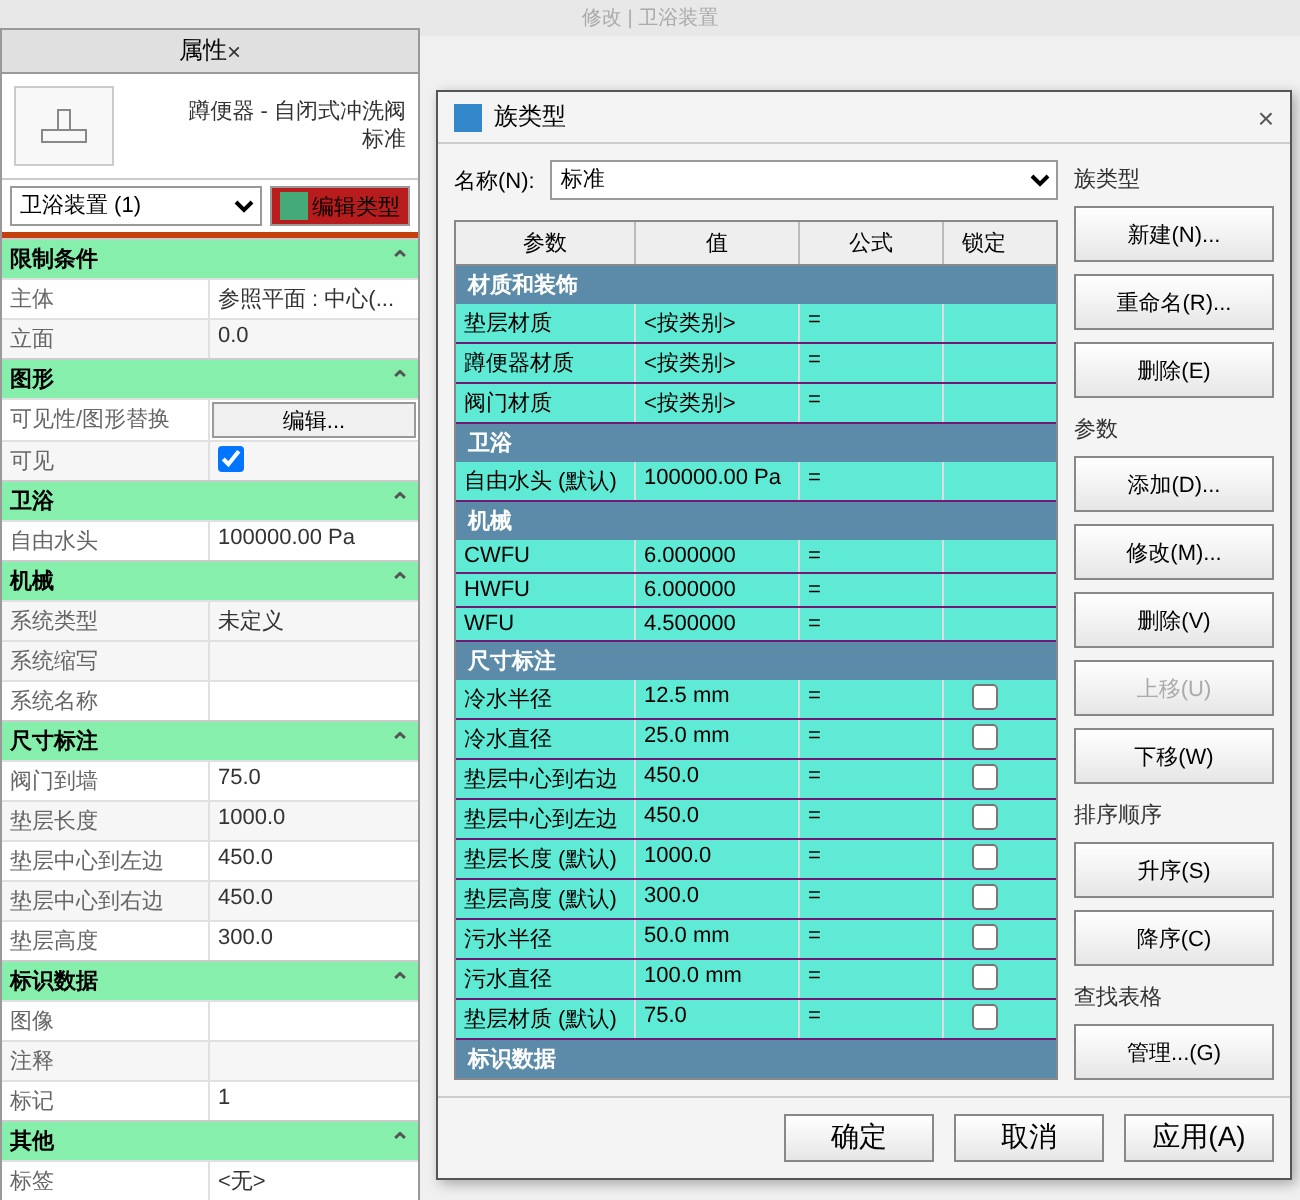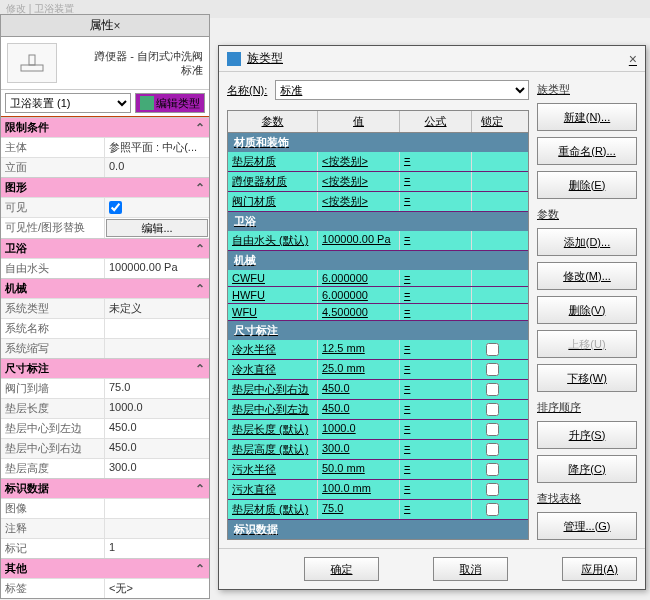--- a/index.html
+++ b/index.html
@@ -1,39 +1,39 @@
 <!DOCTYPE html>
 <html><head>
 <meta charset="utf-8">
 <style>
 * { box-sizing: border-box; margin: 0; padding: 0; }
 body { font-family: "Microsoft YaHei", SimSun, Arial, sans-serif; font-size: 11px; background: #f0f0f0; width: 650px; height: 600px; overflow: hidden; position: relative; }
-.breadcrumb { background: #e8e8e8; padding: 2px 6px; color: #888; font-size: 10px; }
+.breadcrumb { background: #e8e8e8; padding: 2px 6px; color: #888; font-size: 10px; text-align: center; }
 .breadcrumb span { color: #aaa; }
 .props-panel { position: absolute; top: 14px; left: 0; width: 210px; background: #fff; border: 1px solid #999; }
 .props-title-bar { background: #e0e0e0; border-bottom: 1px solid #999; padding: 2px 4px; display: flex; justify-content: center; align-items: center; font-size: 12px; }
 .props-title-bar .close { cursor: pointer; font-size: 12px; color: #333; }
 .props-header { display: flex; align-items: center; padding: 6px; border-bottom: 1px solid #ccc; }
 .props-thumb { width: 50px; height: 40px; background: #f8f8f8; border: 1px solid #ccc; margin-right: 8px; display: flex; align-items: center; justify-content: center; }
 .props-thumb svg { width: 30px; height: 20px; }
 .props-header-text { font-size: 11px; line-height: 1.3; color: #333; text-align: right; flex: 1; }
-.props-selector-row { display: flex; align-items: center; padding: 3px 4px; border-bottom: 1px solid #c2410c; gap: 4px; justify-content: center; }
+.props-selector-row { display: flex; align-items: center; padding: 3px 4px; border-bottom: 3px solid #c2410c; gap: 4px; justify-content: center; }
 .props-selector { flex: 1; height: 20px; font-size: 11px; border: 1px solid #999; background: #fff; }
-.edit-type-btn { display: flex; align-items: center; gap: 2px; height: 20px; padding: 0 4px; border: 1px solid #999; background: #a21caf; font-size: 11px; cursor: pointer; }
+.edit-type-btn { display: flex; align-items: center; gap: 2px; height: 20px; padding: 0 4px; border: 1px solid #999; background: #b91c1c; font-size: 11px; cursor: pointer; }
 .edit-type-btn .ico { width: 14px; height: 14px; background: #4a7; display: inline-block; }
-.section-hdr { background: #f9a8d4; padding: 2px 4px; display: flex; justify-content: space-between; align-items: center; font-weight: bold; font-size: 11px; border-top: 1px solid #ccc; }
+.section-hdr { background: #86efac; padding: 2px 4px; display: flex; justify-content: space-between; align-items: center; font-weight: bold; font-size: 11px; border-top: 1px solid #ccc; }
 .section-hdr .collapse { font-size: 12px; color: #555; cursor: pointer; }
 .prop-row { display: flex; border-top: 1px solid #e0e0e0; background: #fff; }
 .prop-row.alt { background: #f6f6f6; }
 .prop-name { width: 50%; padding: 2px 4px; color: #666; border-right: 1px solid #e0e0e0; white-space: nowrap; overflow: hidden; }
 .prop-val { width: 50%; padding: 2px 4px; color: #333; white-space: nowrap; overflow: hidden; }
 .prop-val input[type=checkbox] { vertical-align: middle; }
 .prop-val.btn-cell { padding: 1px; }
 .prop-val.btn-cell button { width: 100%; height: 18px; font-size: 11px; border: 1px solid #999; background: #f0f0f0; cursor: pointer; }
-.dialog { position: absolute; top: 45px; left: 218px; width: 428px; height: 545px; background: #f4f4f4; border: 1px solid #555; box-shadow: 2px 2px 6px rgba(0,0,0,.3); display: flex; flex-direction: column; text-decoration: underline; }
+.dialog { position: absolute; top: 45px; left: 218px; width: 428px; height: 545px; background: #f4f4f4; border: 1px solid #555; box-shadow: 2px 2px 6px rgba(0,0,0,.3); display: flex; flex-direction: column; }
 .dlg-title { display: flex; align-items: center; justify-content: space-between; padding: 4px 8px; font-size: 12px; border-bottom: 1px solid #ccc; }
 .dlg-title .ticon { width: 14px; height: 14px; background: #38c; display: inline-block; margin-right: 6px; vertical-align: middle; }
 .dlg-title .dclose { cursor: pointer; font-size: 14px; color: #555; }
 .dlg-body { flex: 1; padding: 8px; display: flex; gap: 8px; overflow: hidden; }
 .dlg-left { flex: 1; display: flex; flex-direction: column; }
 .name-row { display: flex; align-items: center; margin-bottom: 10px; gap: 8px; justify-content: center; }
 .name-row label { font-size: 11px; }
 .name-row select { flex: 1; height: 20px; font-size: 11px; border: 1px solid #999; background: #fff; }
 .grid-wrap { flex: 1; border: 1px solid #888; overflow-y: auto; overflow-x: hidden; background: #fff; }
 .grid-head { display: flex; background: #eee; border-bottom: 1px solid #888; position: sticky; top: 0; }
@@ -42,21 +42,21 @@
 .grid-section { background: #5b8ba8; color: #fff; font-weight: bold; padding: 2px 6px; font-size: 11px; }
 .grid-row { display: flex; border-bottom: 1px solid #701a75; background: #5eead4; font-size: 11px; }
 .grid-row > div { padding: 2px 4px; border-right: 1px solid #ddd; white-space: nowrap; overflow: hidden; }
 .grid-row .g1 { width: 90px; } .grid-row .g2 { width: 82px; } .grid-row .g3 { width: 72px; } .grid-row .g4 { width: 40px; text-align: center; border-right: none; }
 .grid-row .g4 input[type=checkbox] { vertical-align: middle; }
 .dlg-right { width: 100px; display: flex; flex-direction: column; gap: 6px; font-size: 11px; }
 .dlg-right .grp-label { font-size: 11px; color: #333; margin-top: 2px; }
 .dlg-right button { height: 38px; font-size: 11px; border: 1px solid #888; background: linear-gradient(#fff,#e6e6e6); cursor: pointer; padding: 0 6px; text-align: center; }
 .dlg-right button:disabled { color: #aaa; cursor: default; }
 .dlg-footer { display: flex; justify-content: flex-end; gap: 10px; padding: 8px; border-top: 1px solid #ccc; }
-.dlg-footer button { width: 75px; height: 24px; font-size: 11px; border: 1px solid #888; background: linear-gradient(#fff,#e6e6e6); cursor: pointer; margin-left: 44px; }
+.dlg-footer button { width: 75px; height: 24px; font-size: 14px; border: 1px solid #888; background: linear-gradient(#fff,#e6e6e6); cursor: pointer; }
 </style>
 </head>
 <body>
 
 <div class="breadcrumb">
   <span>修改</span><span> | </span><span>卫浴装置</span>
 </div>
 
 <div class="props-panel">
   <div class="props-title-bar">
@@ -94,50 +94,50 @@
         <div class="prop-val">参照平面 : 中心(...</div>
       </div>
       <div class="prop-row alt">
         <div class="prop-name">立面</div>
         <div class="prop-val">0.0</div>
       </div>
       <div class="section-hdr">
         <span>图形</span>
         <span class="collapse">⌃</span>
       </div>
+      <div class="prop-row">
+        <div class="prop-name">可见性/图形替换</div>
+        <div class="prop-val btn-cell"><button>编辑...</button></div>
+      </div>
       <div class="prop-row alt">
         <div class="prop-name">可见</div>
         <div class="prop-val"><input type="checkbox" checked="" style=""></div>
       </div>
-      <div class="prop-row">
-        <div class="prop-name">可见性/图形替换</div>
-        <div class="prop-val btn-cell"><button>编辑...</button></div>
-      </div>
       <div class="section-hdr">
         <span>卫浴</span>
         <span class="collapse">⌃</span>
       </div>
       <div class="prop-row">
         <div class="prop-name">自由水头</div>
         <div class="prop-val">100000.00 Pa</div>
       </div>
       <div class="section-hdr">
         <span>机械</span>
         <span class="collapse">⌃</span>
       </div>
       <div class="prop-row alt">
         <div class="prop-name">系统类型</div>
         <div class="prop-val">未定义</div>
       </div>
+      <div class="prop-row alt">
+        <div class="prop-name">系统缩写</div>
+        <div class="prop-val"></div>
+      </div>
       <div class="prop-row">
         <div class="prop-name">系统名称</div>
-        <div class="prop-val"></div>
-      </div>
-      <div class="prop-row alt">
-        <div class="prop-name">系统缩写</div>
         <div class="prop-val"></div>
       </div>
       <div class="section-hdr">
         <span>尺寸标注</span>
         <span class="collapse">⌃</span>
       </div>
       <div class="prop-row">
         <div class="prop-name">阀门到墙</div>
         <div class="prop-val">75.0</div>
       </div>

